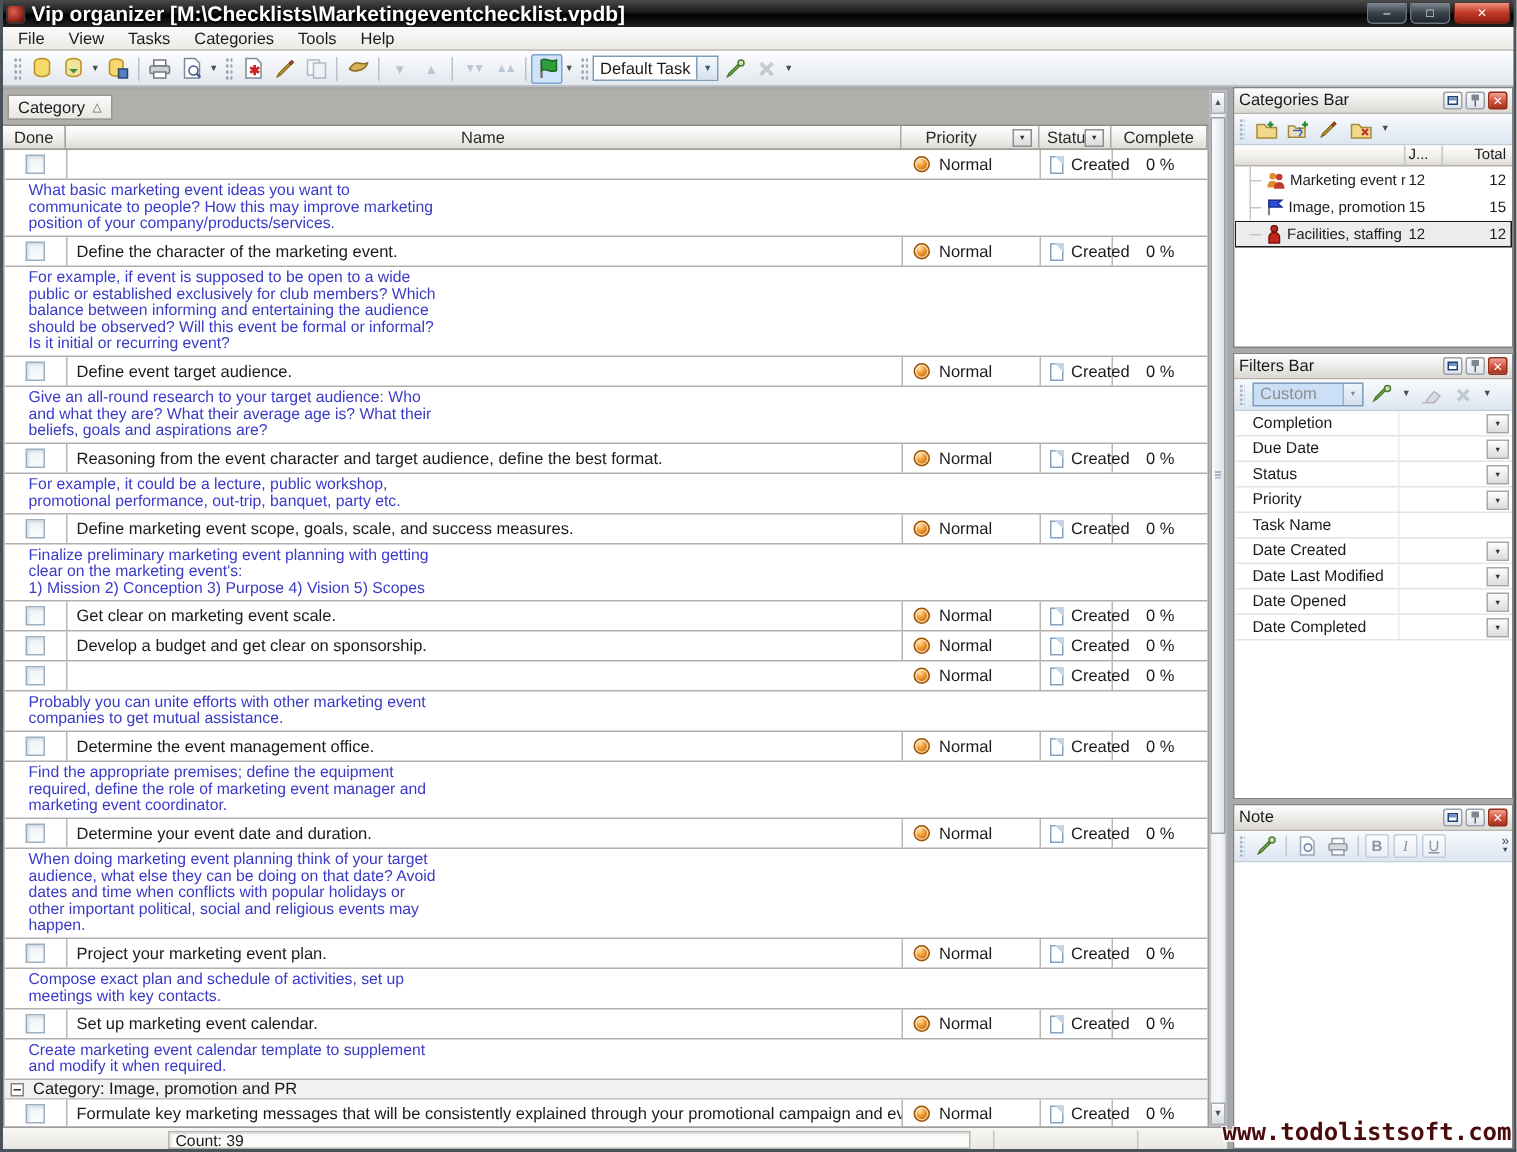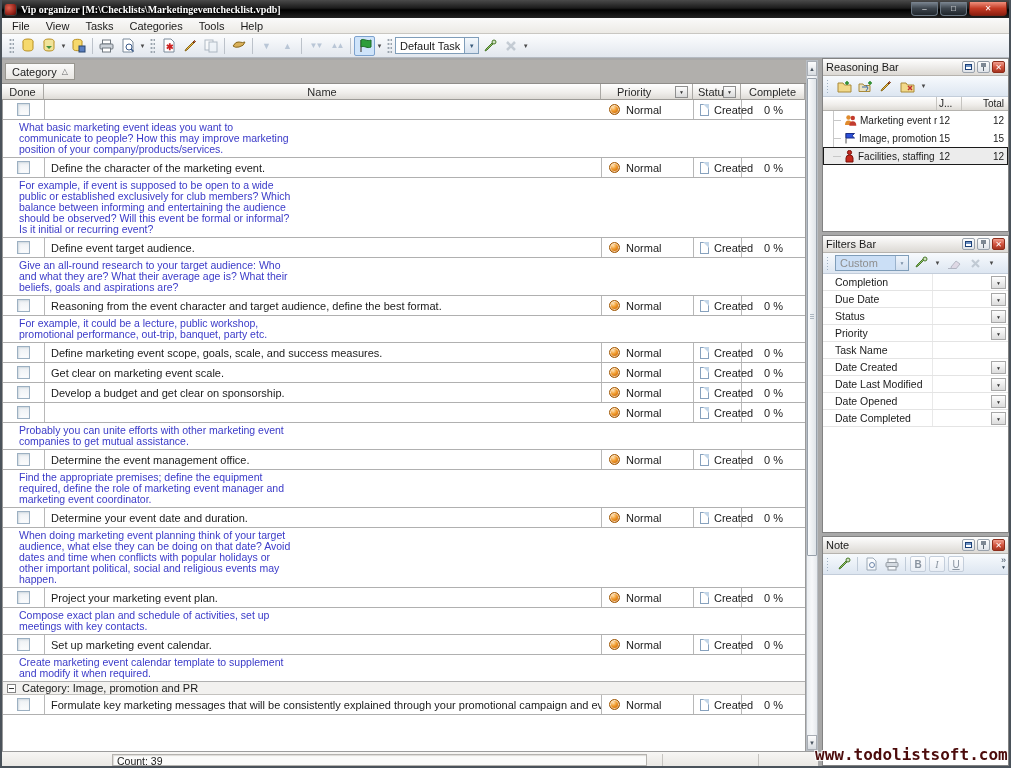--- a/index.html
+++ b/index.html
@@ -7,22 +7,22 @@
   body { font-family:"Liberation Sans", sans-serif; font-size:11px; color:#1a1a1a;
          background:#a8a8a8; position:relative; overflow:hidden; }
   .window-frame { position:absolute; inset:0; border:2px solid #4a525a; border-top:none; pointer-events:none; z-index:50; }
 
   
   .titlebar { position:absolute; left:0; top:0; width:1011px; height:18px;
     background:linear-gradient(#4a4a4a,#1b1b1b 45%,#000 55%,#222);
     color:#fff; display:flex; align-items:center; padding:0 4px; }
   .app-icon { width:13px; height:13px; margin-right:4px; border-radius:3px;
     background:radial-gradient(circle at 35% 35%, #e0614f, #8c1d14 70%, #4e0b06); border:1px solid #3a3a3a; }
-  .title-text { font-weight:bold; font-size:10px; flex:1; white-space:nowrap; overflow:hidden;
-    text-shadow:0 1px 1px #000;font-family:Liberation Serif, serif; }
+  .title-text { font-weight:bold; font-size:14px; flex:1; white-space:nowrap; overflow:hidden;
+    text-shadow:0 1px 1px #000; }
   .win-btn { width:27px; height:14px; margin-left:2px; border:1px solid #6a7682; border-top:none;
     border-radius:0 0 4px 4px; background:linear-gradient(#7d8893,#3c444c 50%,#20262c);
     color:#fff; font-size:8px; line-height:13px; text-align:center; }
   .win-btn.close { width:38px; background:linear-gradient(#f0907c,#c33a24 50%,#8e1f10); border-color:#7e2416; }
 
   
   .menubar { position:absolute; left:0; top:18px; width:1011px; height:16px;
     background:linear-gradient(#fafafa,#eceae5); border-bottom:1px solid #c9c7c2;
     display:flex; align-items:center; padding-left:4px; }
   .menu-item { padding:1px 8px; }
@@ -430,20 +430,25 @@
       <div class="cell c-prio">
         <span class="prio-ball"></span>
         <span>Normal</span>
       </div>
       <div class="cell c-stat">
         <span class="page-ic"></span>
         <span>Created</span>
       </div>
       <div class="cell c-comp">0 %</div>
     </div>
+  <div class="row note">
+      <div class="note-text">Finalize preliminary marketing event planning with getting
+clear on the marketing event's:
+1) Mission 2) Conception 3) Purpose 4) Vision 5) Scopes</div>
+    </div>
 
   <div class="row task">
       <div class="cell c-done">
         <span class="checkbox"></span>
       </div>
       <div class="cell c-name">Get clear on marketing event scale.</div>
       <div class="cell c-prio">
         <span class="prio-ball"></span>
         <span>Normal</span>
       </div>
@@ -603,21 +608,21 @@
 </div>
 
 <div class="vscroll">
   <div class="sb-btn sb-up">▲</div>
   <div class="sb-thumb"></div>
   <div class="sb-btn sb-down">▼</div>
 </div>
 
 <div class="panel p-categories">
   <div class="panel-header">
-    <span class="panel-title">Reasoning Bar</span>
+    <span class="panel-title">Categories Bar</span>
     <span class="ph-btn">
         <span class="restore-glyph"></span>
       </span>
     <span class="ph-btn">
         <span class="pin-glyph"></span>
       </span>
     <span class="ph-btn close">
         <span>✕</span>
       </span>
   </div>

